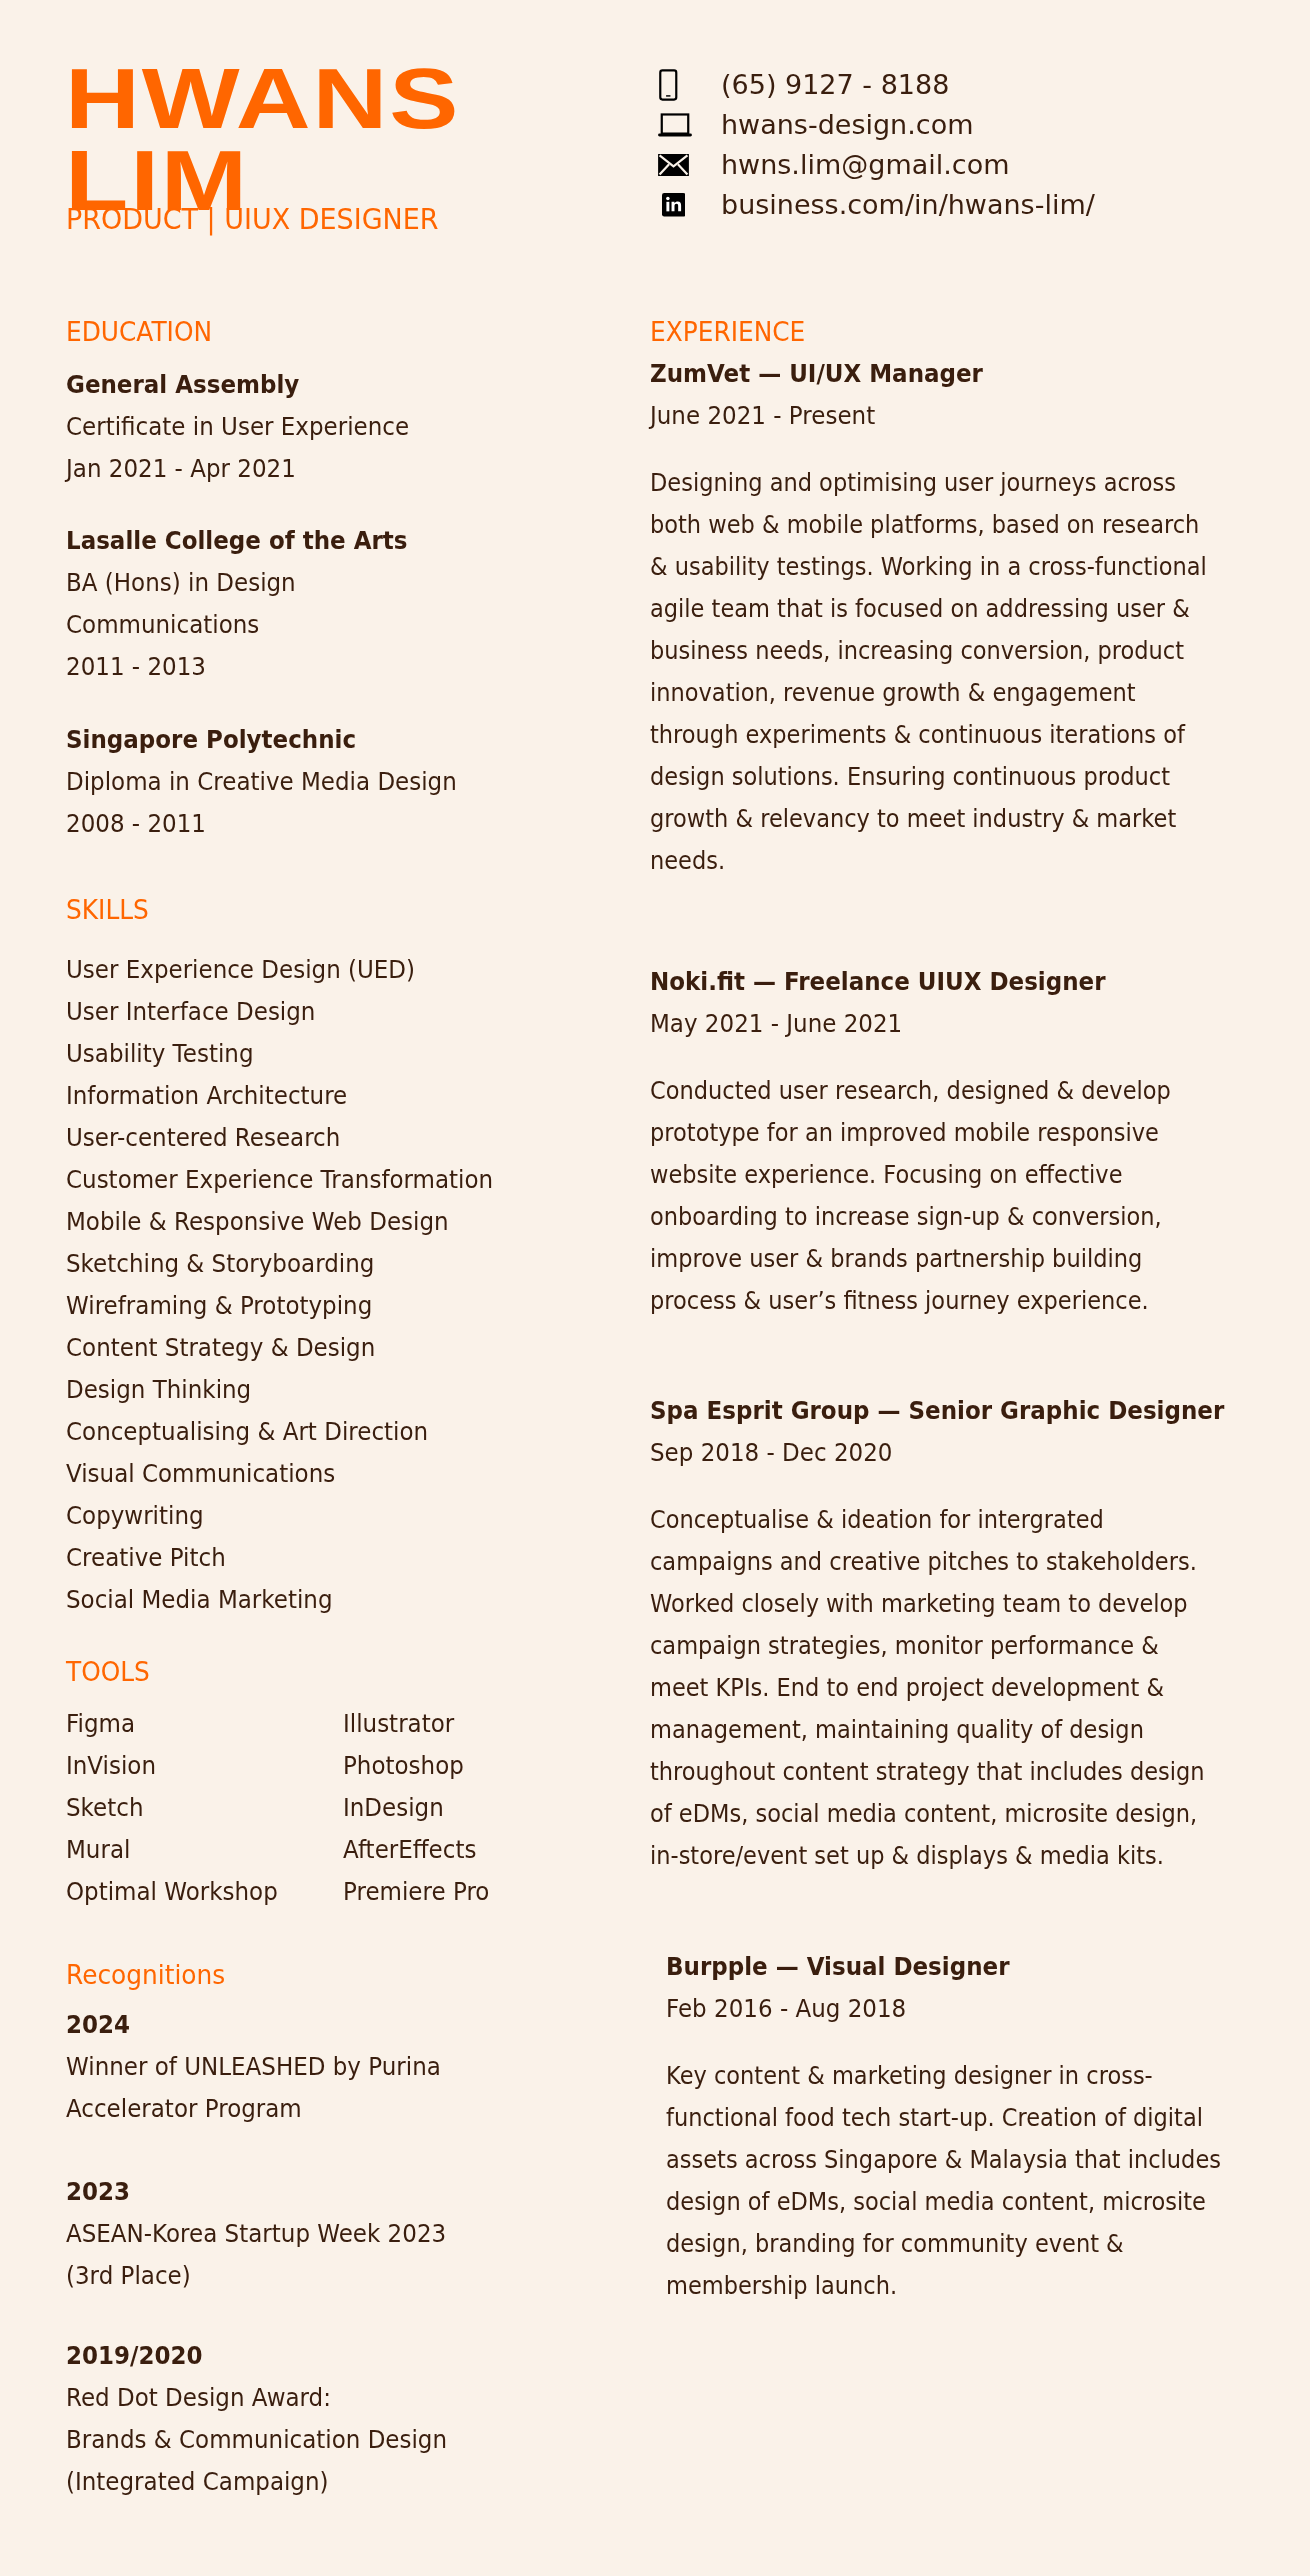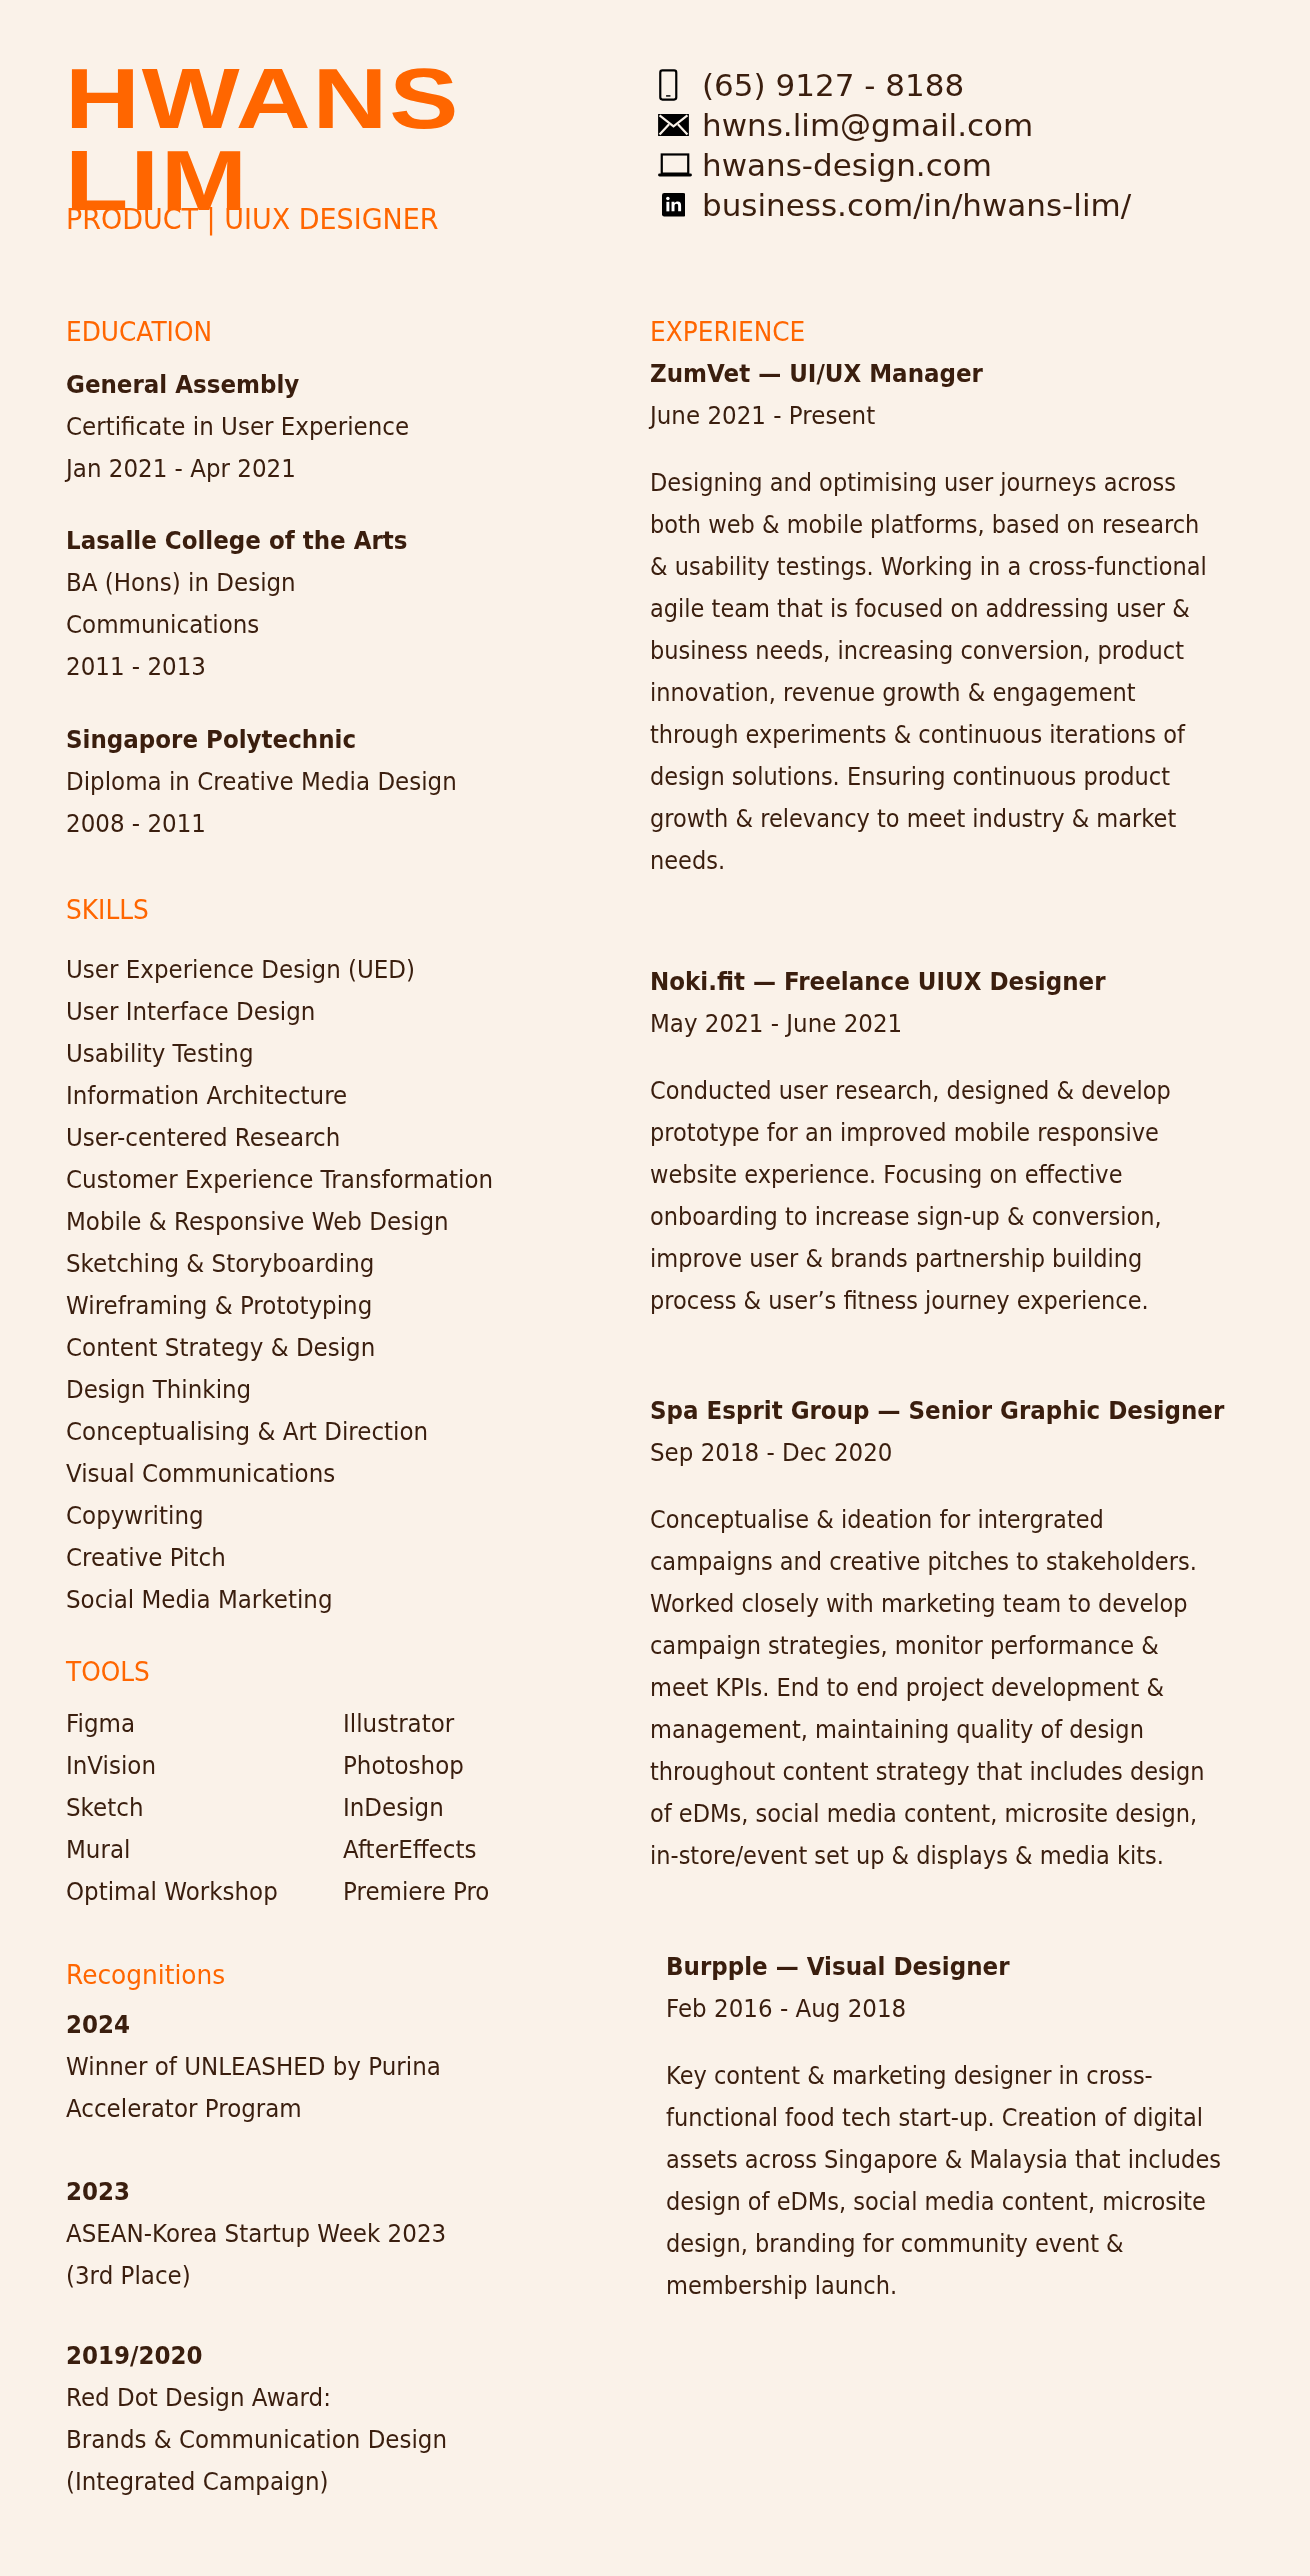--- a/index.html
+++ b/index.html
@@ -35,22 +35,22 @@
   .contacts { left: 658px; top: 65px; }
   .contact-row {
     display: flex; align-items: center;
     height: 40px;
   }
   .contact-icon {
     width: 34px; height: 34px;
     display: flex; align-items: center; justify-content: flex-start;
   }
   .contact-text {
-    margin-left: 10px;
-    font-size: 31px; line-height: 40px;
+    margin-left: 29px;
+    font-size: 27px; line-height: 40px;
     color: #3A1E0E; white-space: nowrap;
   }
   
   .sec-h {
     font-family: "DejaVu Sans", sans-serif;
     font-size: 27px; line-height: 42px;
     color: #FF6600; white-space: nowrap;
     transform: scaleX(0.92); transform-origin: left center;
   }
   .line {
@@ -78,36 +78,36 @@
     <span class="contact-icon">
       <svg width="22" height="32" viewBox="0 0 30 44">
           <rect x="3" y="2" width="22" height="40" rx="3" fill="none" stroke="#000" stroke-width="3"></rect>
           <rect x="11" y="36" width="6" height="2" fill="#000"></rect>
         </svg>
     </span>
     <span class="contact-text">(65) 9127 - 8188</span>
   </div>
   <div class="contact-row">
     <span class="contact-icon">
+      <svg width="34" height="25" viewBox="0 0 46 34">
+          <rect x="5" y="2" width="36" height="26" fill="none" stroke="#000" stroke-width="3"></rect>
+          <rect x="0" y="28" width="46" height="4" rx="2" fill="#000"></rect>
+        </svg>
+    </span>
+    <span class="contact-text">hwans-design.com</span>
+  </div>
+  <div class="contact-row">
+    <span class="contact-icon">
       <svg width="31" height="22" viewBox="0 0 42 30">
           <rect x="0" y="0" width="42" height="30" fill="#000"></rect>
           <path d="M2 2 L21 17 L40 2" fill="none" stroke="#FAF2E9" stroke-width="3"></path>
           <path d="M2 28 L15 14 M40 28 L27 14" stroke="#FAF2E9" stroke-width="3"></path>
         </svg>
     </span>
     <span class="contact-text">hwns.lim@gmail.com</span>
-  </div>
-  <div class="contact-row">
-    <span class="contact-icon">
-      <svg width="34" height="25" viewBox="0 0 46 34">
-          <rect x="5" y="2" width="36" height="26" fill="none" stroke="#000" stroke-width="3"></rect>
-          <rect x="0" y="28" width="46" height="4" rx="2" fill="#000"></rect>
-        </svg>
-    </span>
-    <span class="contact-text">hwans-design.com</span>
   </div>
   <div class="contact-row">
     <span class="contact-icon">
       <svg width="23.5" height="23.5" viewBox="0 0 32 32" style="margin-left:3.7px">
           <rect width="32" height="32" rx="3" fill="#000"></rect>
           <rect x="6" y="12" width="4" height="13" fill="#fff"></rect>
           <circle cx="8" cy="7.5" r="2.4" fill="#fff"></circle>
           <path d="M13 12 h4 v2 c1-1.6 2.5-2.4 4.5-2.4 c3.2 0 4.5 2 4.5 5.4 v8 h-4 v-7.5 c0-1.8-0.6-2.8-2.2-2.8 c-1.7 0-2.8 1.1-2.8 3 v7.3 h-4z" fill="#fff"></path>
         </svg>
     </span>

